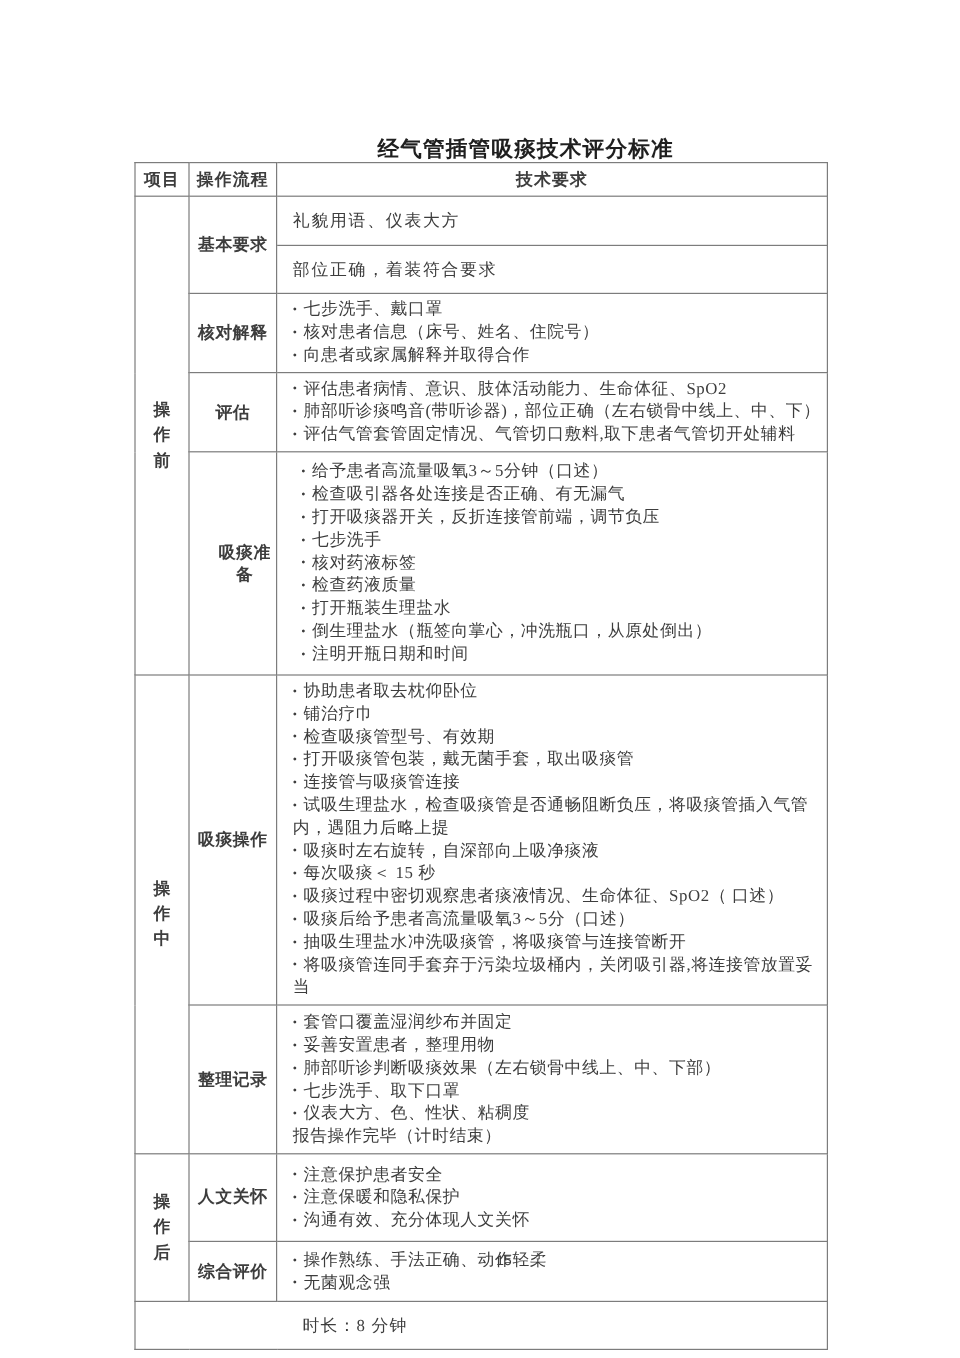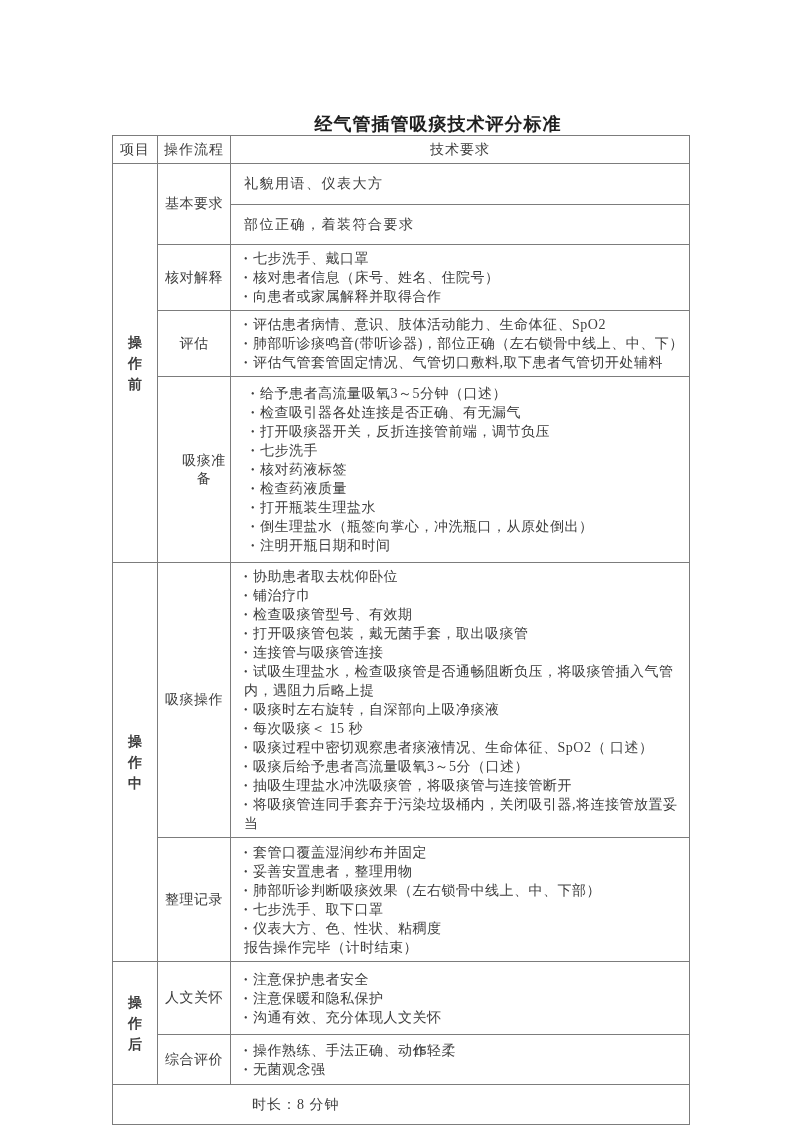--- a/index.html
+++ b/index.html
@@ -40,31 +40,31 @@
   col.c3 { width: 459px; }
   td {
     border: 1px solid #7c7c7c;
     font-size: 14px;
     color: #3d3d3d;
     vertical-align: middle;
     padding: 0;
   }
   td.th {
     text-align: center;
-    font-weight: normal;
+    font-weight: bold;
     letter-spacing: 1px;
   }
   td.stage {
     text-align: center;
     font-weight: bold;
   }
   td.stage div { line-height: 21px; }
   td.proc {
     text-align: center;
-    font-weight: normal;
+    font-weight: bold;
     letter-spacing: 0.5px;
   }
   td.req {
     padding: 4px 4px 4px 13px;
     letter-spacing: 0.5px;
   }
   td.req.plain { letter-spacing: 1.5px; }
   .req-line { line-height: 19px; }
   .bullet {
     font-size: 10px;

